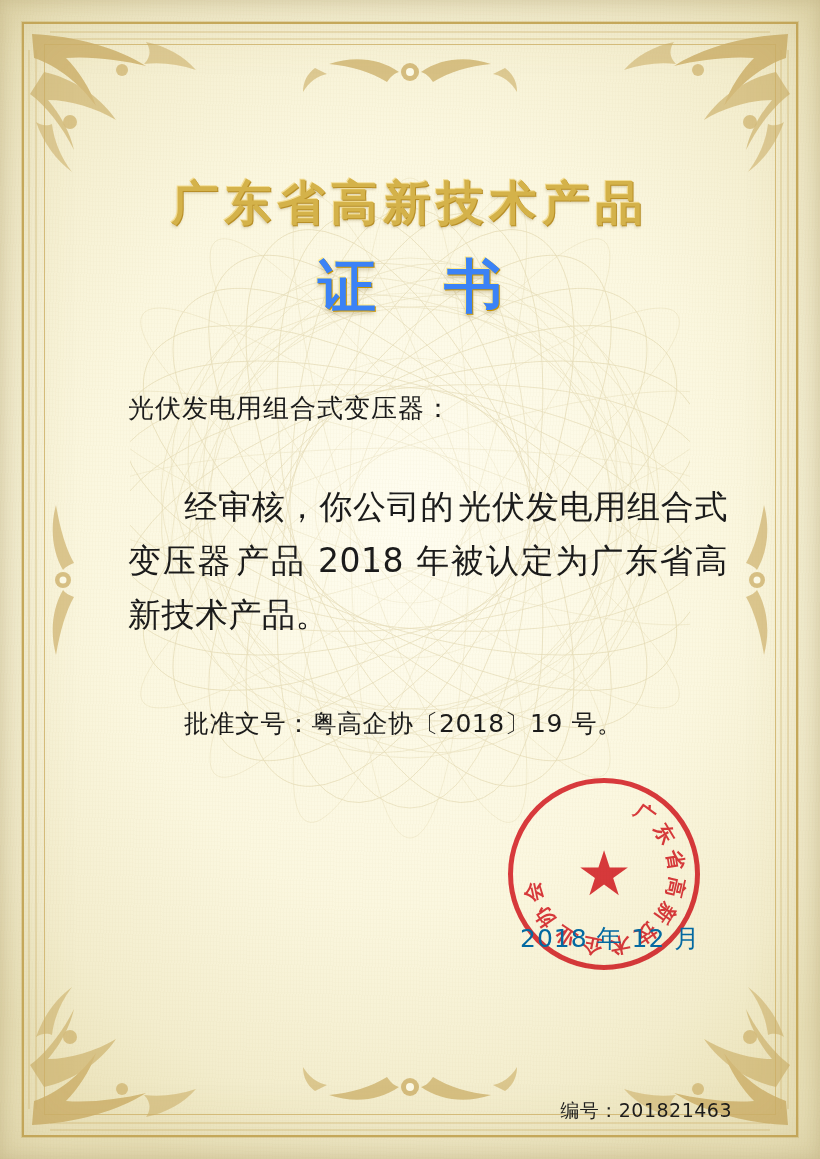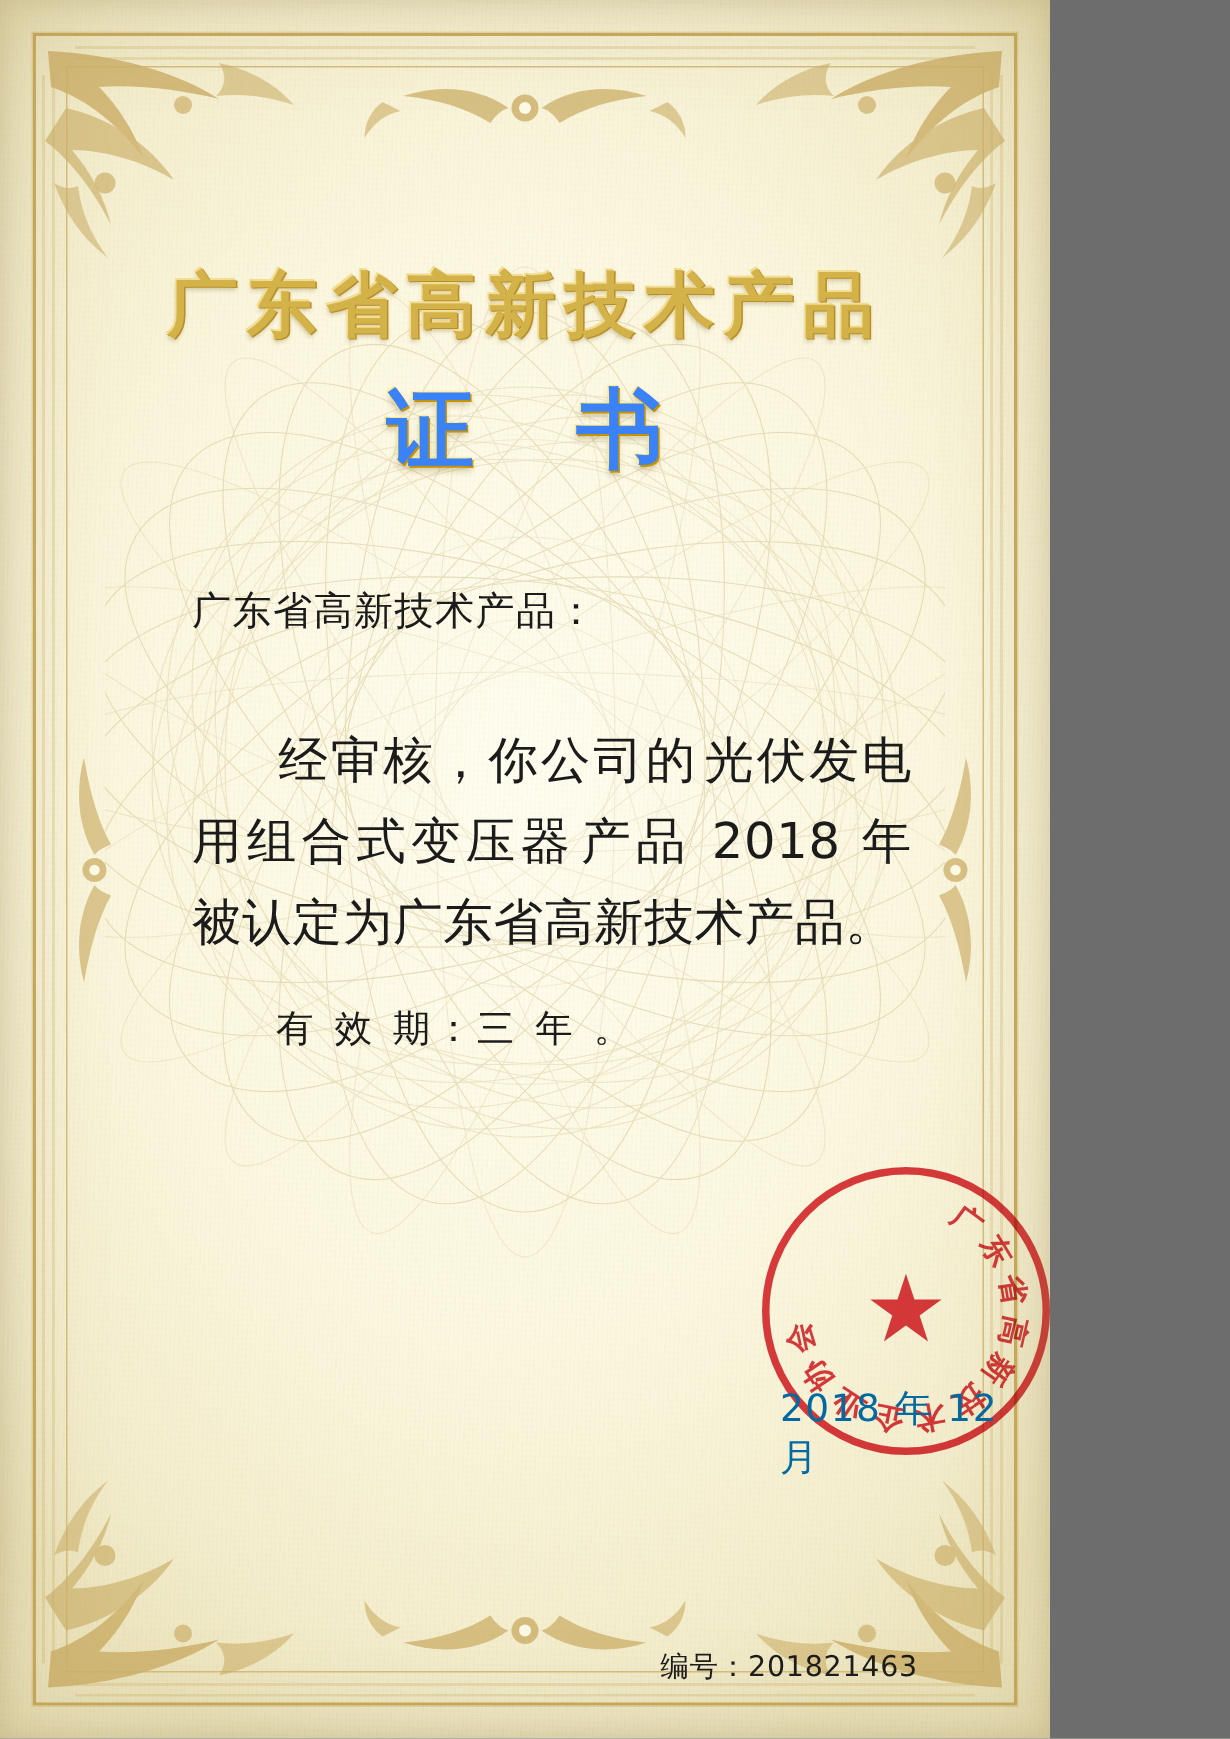--- a/index.html
+++ b/index.html
@@ -2,21 +2,21 @@
 <html lang="zh"><head>
 <meta charset="utf-8">
 <style>
   html, body {
     margin: 0;
     padding: 0;
     background: #6d6d6d;
   }
   #certificate {
     position: relative;
-    width: 700px;
+    width: 820px;
     height: 1159px;
     overflow: hidden;
     background: #fdfbe8;
     font-family: "Liberation Sans", "DejaVu Sans", sans-serif;
   }
 
   
   .paper-base {
     position: absolute;
     inset: 0;
@@ -394,28 +394,28 @@
       </g>
     </svg>
   </div>
 
   <div class="content">
 
     <div class="title-main">广东省高新技术产品</div>
     <div class="title-sub">证 书</div>
 
     <div class="body-text">
-      <div class="recipient">广东省高新技术产品：</div>
+      <div class="recipient">光伏发电用组合式变压器：</div>
 
       <div class="para">
         <span class="indent"></span><span>经审核，你公司的</span><span class="product">光伏发电用组合式变压器</span><span>产品 2018 年被认定为广东省高新技术产品。</span>
       </div>
 
-
-      <div class="line-validity">有 效 期：三 年 。</div>
+      <div class="line-approval">批准文号：粤高企协〔2018〕19 号。</div>
+
     </div>
 
     <div class="seal">
       <svg viewBox="0 0 182 182" xmlns="http://www.w3.org/2000/svg">
         <defs>
           <path id="sealArc" d="M 91,91 m 0,-66 a 66,66 0 1,1 -0.1,0" fill="none"></path>
         </defs>
         <text font-family="DejaVu Sans, Liberation Sans, sans-serif" font-size="20" font-weight="bold" fill="currentColor" letter-spacing="5.5">
           <textPath href="#sealArc" startOffset="7%">广东省高新技术企业协会</textPath>
         </text>

